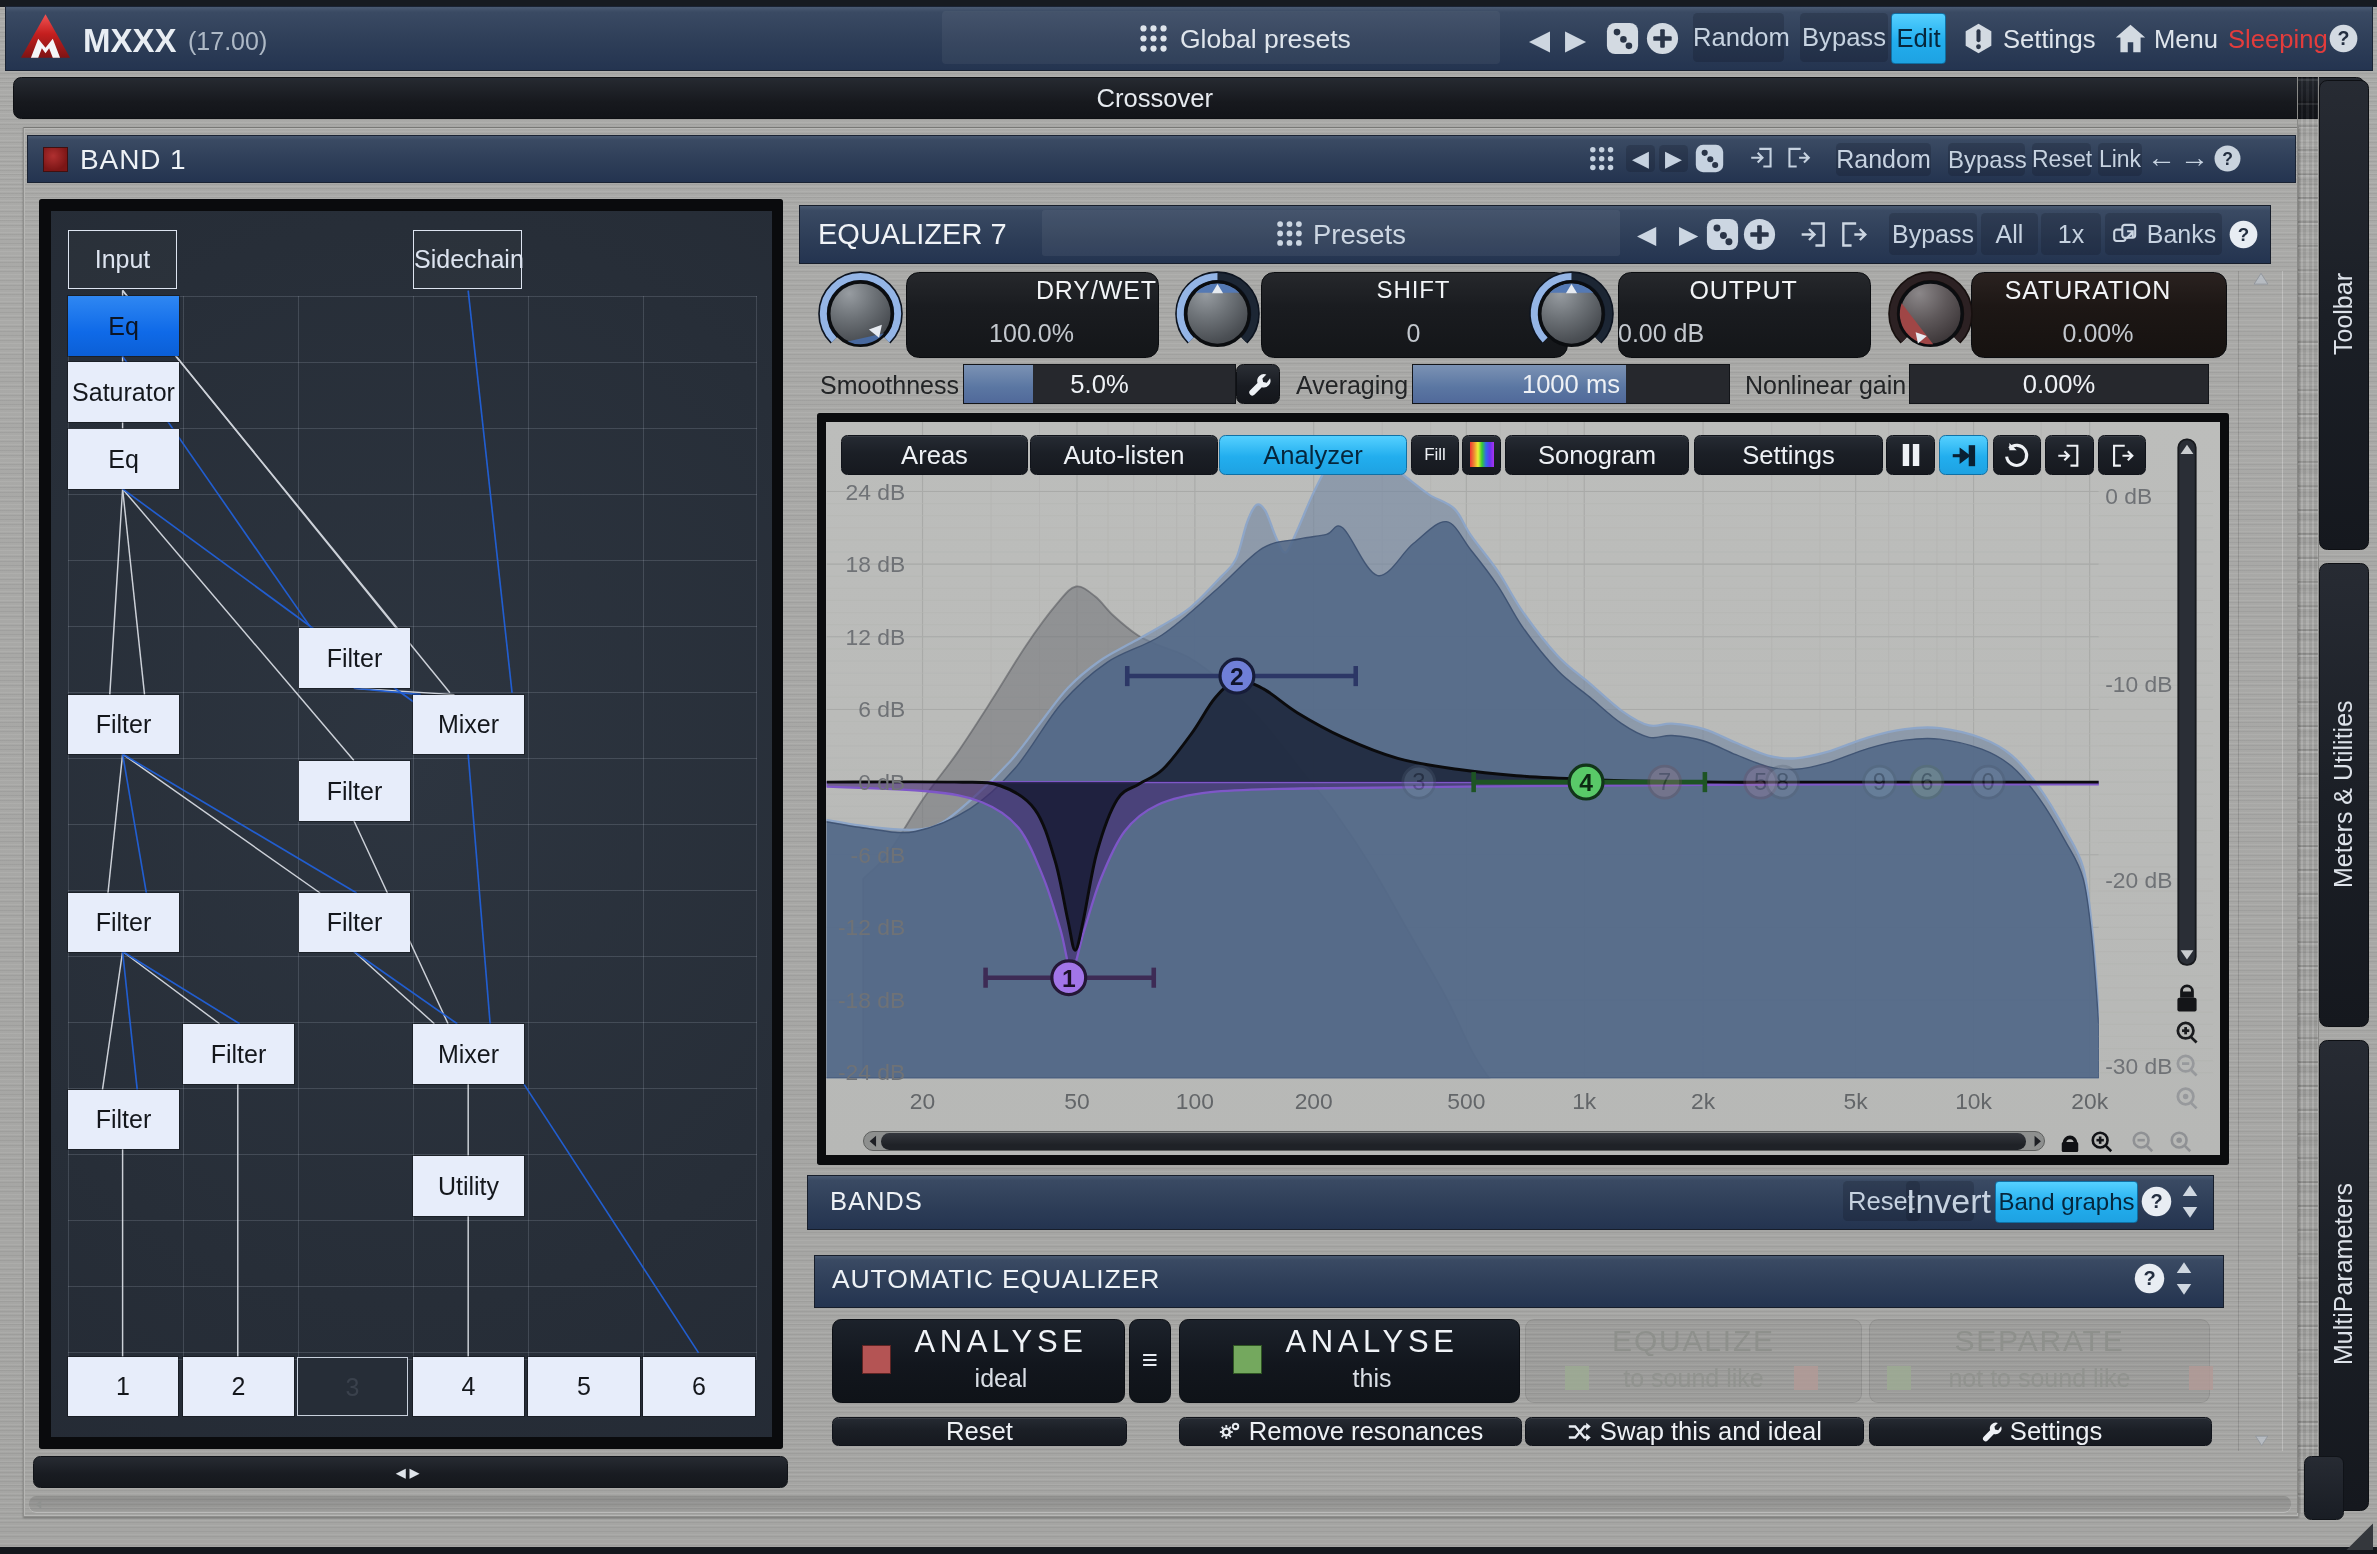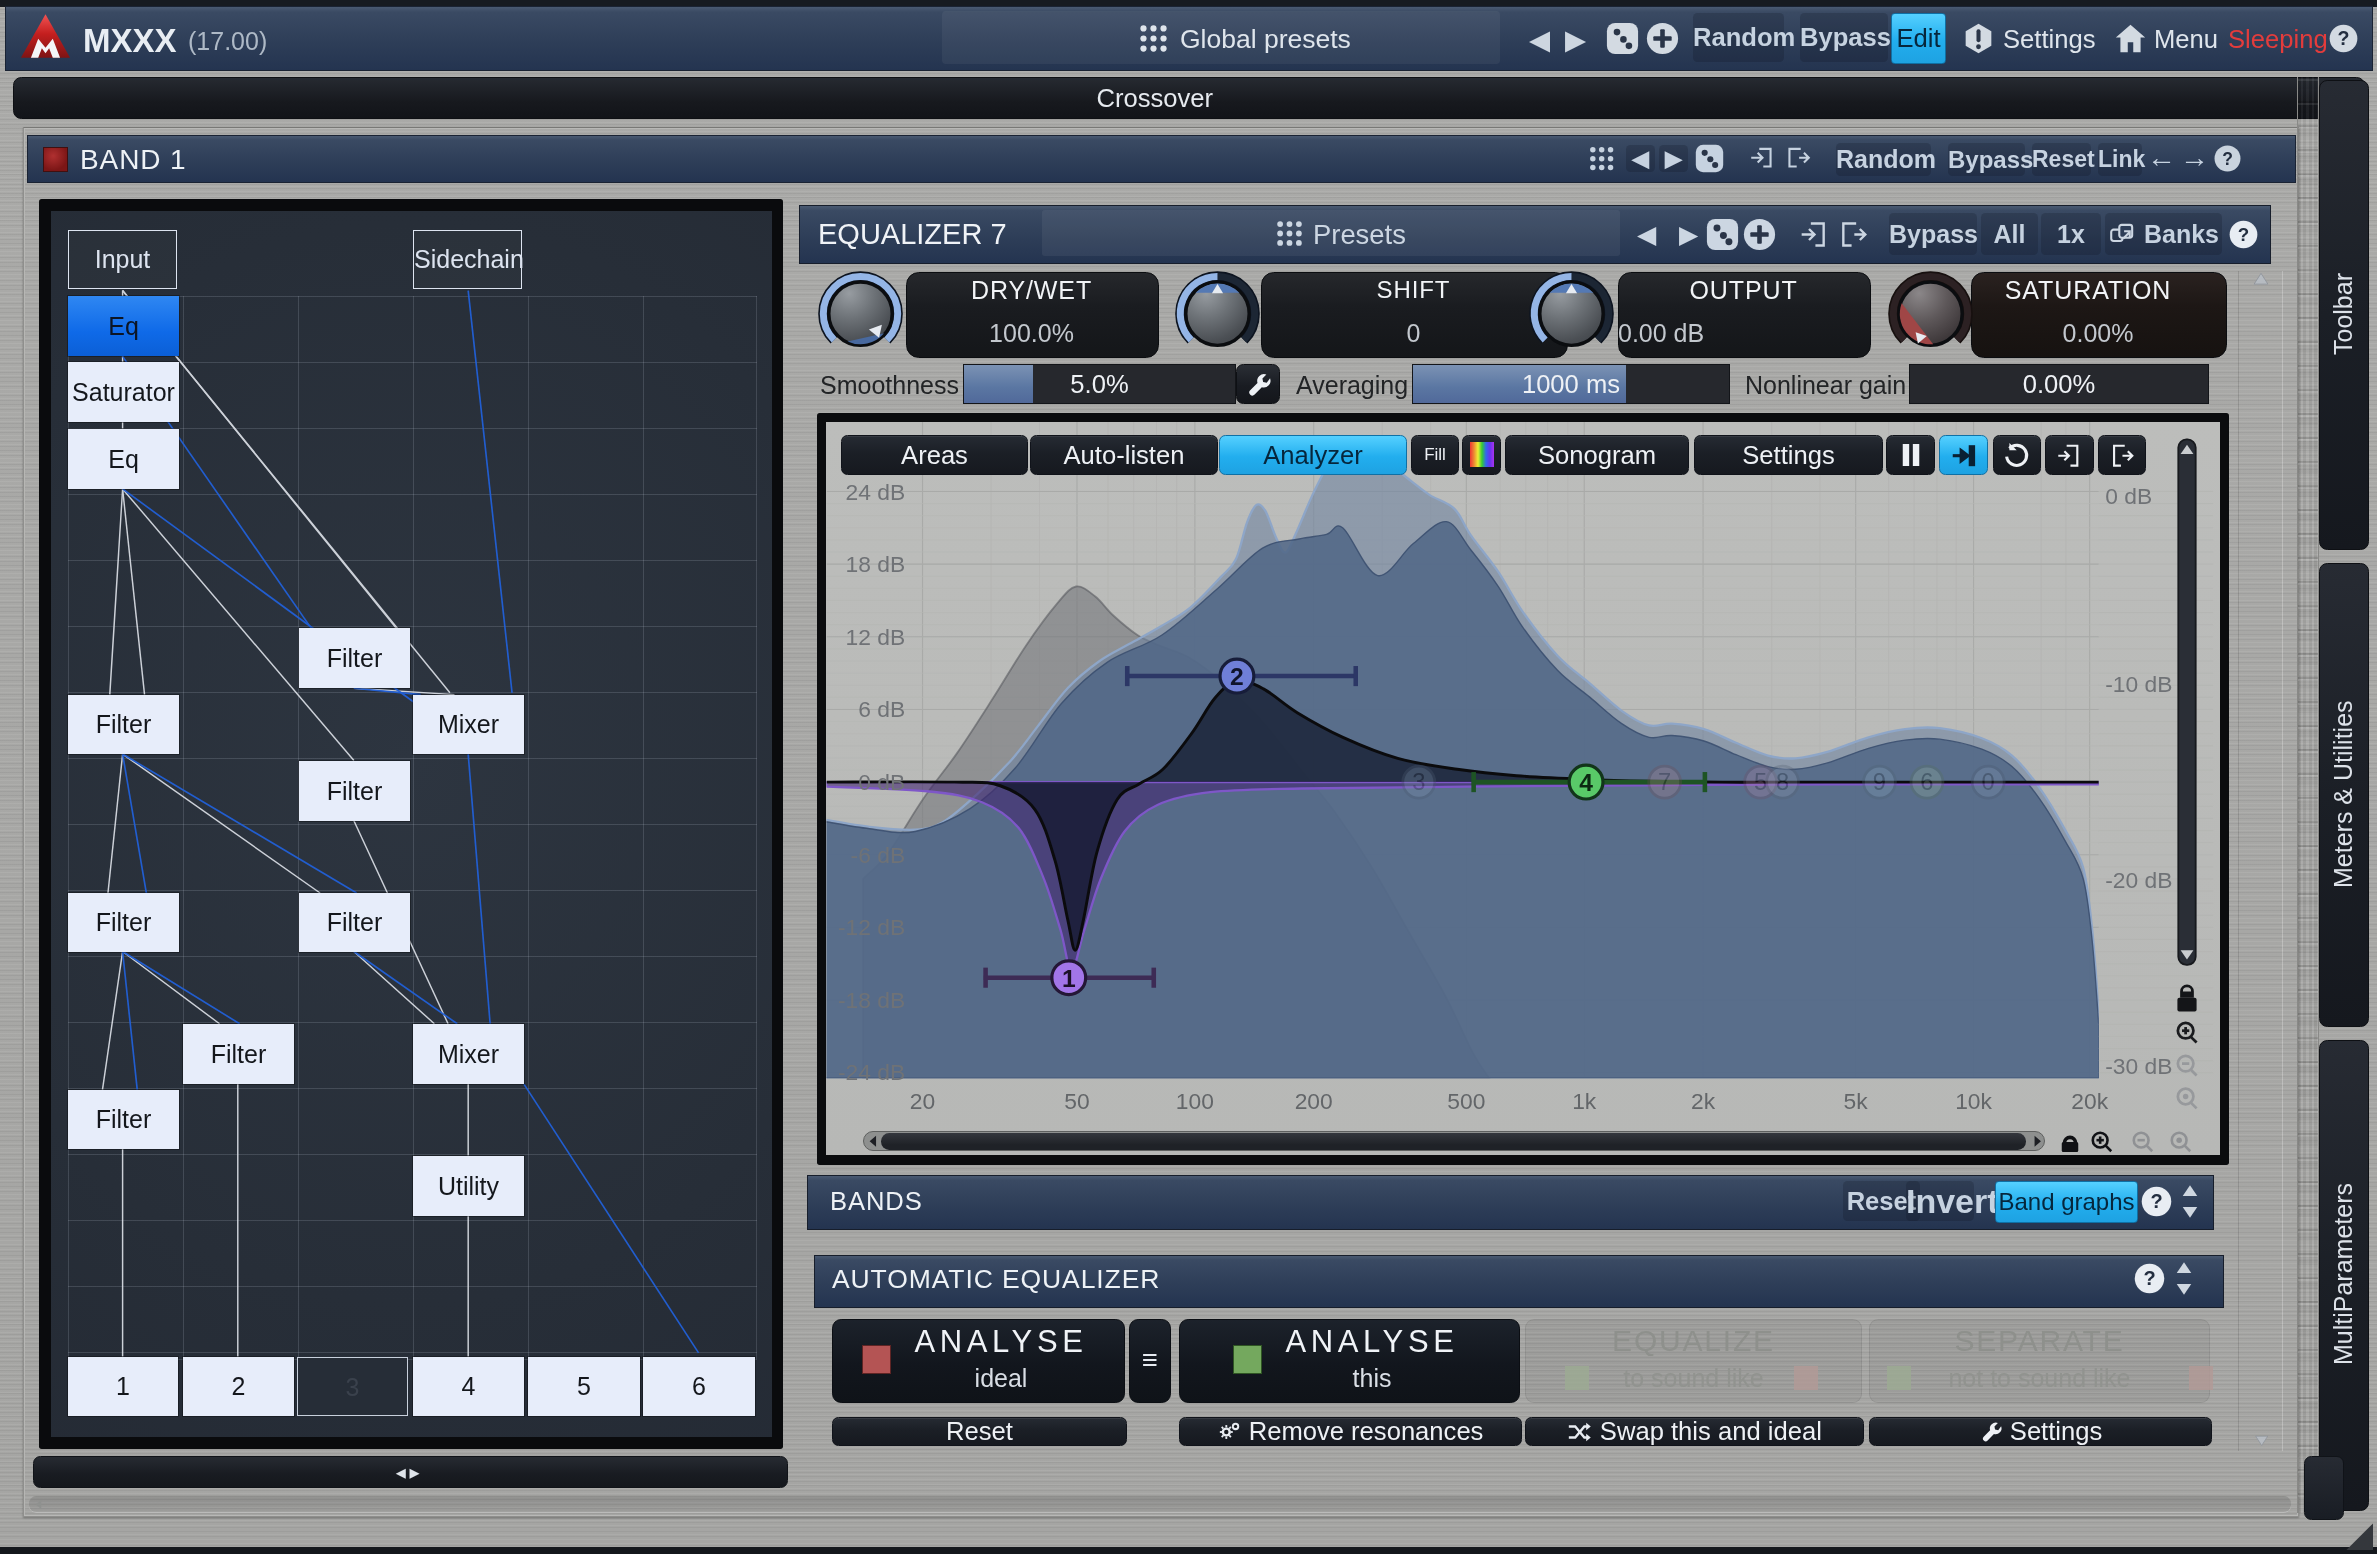--- a/index.html
+++ b/index.html
@@ -2,21 +2,21 @@
 <html style="font-size:14.6px"><head><meta charset="utf-8"><style>
 html,body{margin:0;padding:0}
 body{width:2377px;height:1554px;position:relative;overflow:hidden;background:#16191f;font-family:"Liberation Sans",sans-serif;}
 .abs{position:absolute}
 .metal{background:
  repeating-linear-gradient(180deg, rgba(255,255,255,.07) 0 0.9px, rgba(0,0,0,0) 0.9px 1.8px, rgba(0,0,0,.05) 1.8px 2.7px, rgba(0,0,0,0) 2.7px 4.6px),
  linear-gradient(180deg,#aaaaa8,#a5a5a3);}
 .bluebar{background:linear-gradient(180deg,#4a5a72 0%,#3a4a63 8%,#2e3e58 55%,#243450 100%);border:0.9px solid #1a2333;}
 .darkbtn{background:linear-gradient(180deg,#262b33,#1b1f26 45%,#16191f);border:0.9px solid #10131a;border-radius:6.4px;color:#eef1f5;text-align:center;box-shadow:inset 0 0.9px 0 rgba(255,255,255,.08);}
 .cyanbtn{background:linear-gradient(180deg,#55d0ff,#22aeee 55%,#1ea2e2);border:0.9px solid #0f70a5;border-radius:6.4px;color:#06263c;text-align:center;}
-.hbtn{background:rgba(12,20,34,.22);border-radius:4.6px;color:#c6d2e0;text-align:center;white-space:nowrap;font-weight:bold;}
+.hbtn{background:rgba(12,20,34,.22);border-radius:4.6px;color:#c6d2e0;text-align:center;white-space:nowrap;}
 .darkbtn{white-space:nowrap}
 .node{background:#e7edfa;color:#14171c;text-align:center;font-size:25px;box-shadow:0 0 0 0.9px rgba(0,0,0,.35);}
 .onode{border:1.8px solid #dde4f0;color:#dde4f0;text-align:center;font-size:25px;background:rgba(255,255,255,.02);}
 </style></head><body>
 
 <div class="abs metal" style="left:0;top:7.3px;width:2377px;height:1540px"></div>
 <div class="abs" style="left:0;top:0;width:2377px;height:7.3px;background:#171b21"></div>
 <div class="abs" style="left:0;top:1547px;width:2377px;height:7.3px;background:#14171c"></div>
 
 <div class="abs bluebar" style="left:4.6px;top:6.4px;width:2366px;height:63px"></div>
@@ -264,21 +264,21 @@
     </svg> Banks</div>
 <svg class="abs" style="left:2228px;top:219px" width="31" height="31" viewBox="0 0 38 38">
     <circle cx="19" cy="19" r="17" fill="#e8edf3"></circle>
     <text x="19" y="27" font-size="23" font-weight="bold" fill="#232e40" text-anchor="middle" font-family="Liberation Sans">?</text>
   </svg>
 
 <div class="abs" style="left:906px;top:272px;width:251px;height:84px;background:linear-gradient(180deg,#26282c,#1a1c20 40%,#141619);border:0.9px solid #0b0d10;border-radius:12.8px"></div>
 <div class="abs" style="left:1261px;top:272px;width:305px;height:84px;background:linear-gradient(180deg,#26282c,#1a1c20 40%,#141619);border:0.9px solid #0b0d10;border-radius:12.8px"></div>
 <div class="abs" style="left:1618px;top:272px;width:251px;height:84px;background:linear-gradient(180deg,#26282c,#1a1c20 40%,#141619);border:0.9px solid #0b0d10;border-radius:12.8px"></div>
 <div class="abs" style="left:1971px;top:272px;width:254px;height:84px;background:linear-gradient(180deg,#2a2220,#1d1715 40%,#161210);border:0.9px solid #0b0d10;border-radius:12.8px"></div>
-<div class="abs" style="left:906px;top:276px;width:251px;height:31px;color:#f2f4f7;font-size:25px;text-align:center;letter-spacing:0.9px">DRY/WET</div>
+<div class="abs" style="left:906px;top:276px;width:251px;height:31px;color:#f2f4f7;font-size:25px;text-align:right;letter-spacing:0.9px">DRY/WET</div>
 <div class="abs" style="left:906px;top:319px;width:251px;height:31px;color:#c3c8ce;font-size:25px;text-align:center">100.0%</div>
 <div class="abs" style="left:1261px;top:276px;width:305px;height:31px;color:#f2f4f7;font-size:24px;text-align:center;letter-spacing:0.9px">SHIFT</div>
 <div class="abs" style="left:1261px;top:319px;width:305px;height:31px;color:#c3c8ce;font-size:25px;text-align:center">0</div>
 <div class="abs" style="left:1618px;top:276px;width:251px;height:31px;color:#f2f4f7;font-size:25px;text-align:center;letter-spacing:0.9px">OUTPUT</div>
 <div class="abs" style="left:1618px;top:319px;width:251px;height:31px;color:#c3c8ce;font-size:25px;text-align:left">0.00 dB</div>
 <div class="abs" style="left:1971px;top:276px;width:234px;height:31px;color:#f2f4f7;font-size:25px;text-align:center;letter-spacing:0.9px">SATURATION</div>
 <div class="abs" style="left:1971px;top:319px;width:254px;height:31px;color:#c3c8ce;font-size:25px;text-align:center">0.00%</div>
 
 <svg class="abs" style="left:814px;top:267px" width="93" height="97" viewBox="0 0 100 104">
 <defs>

